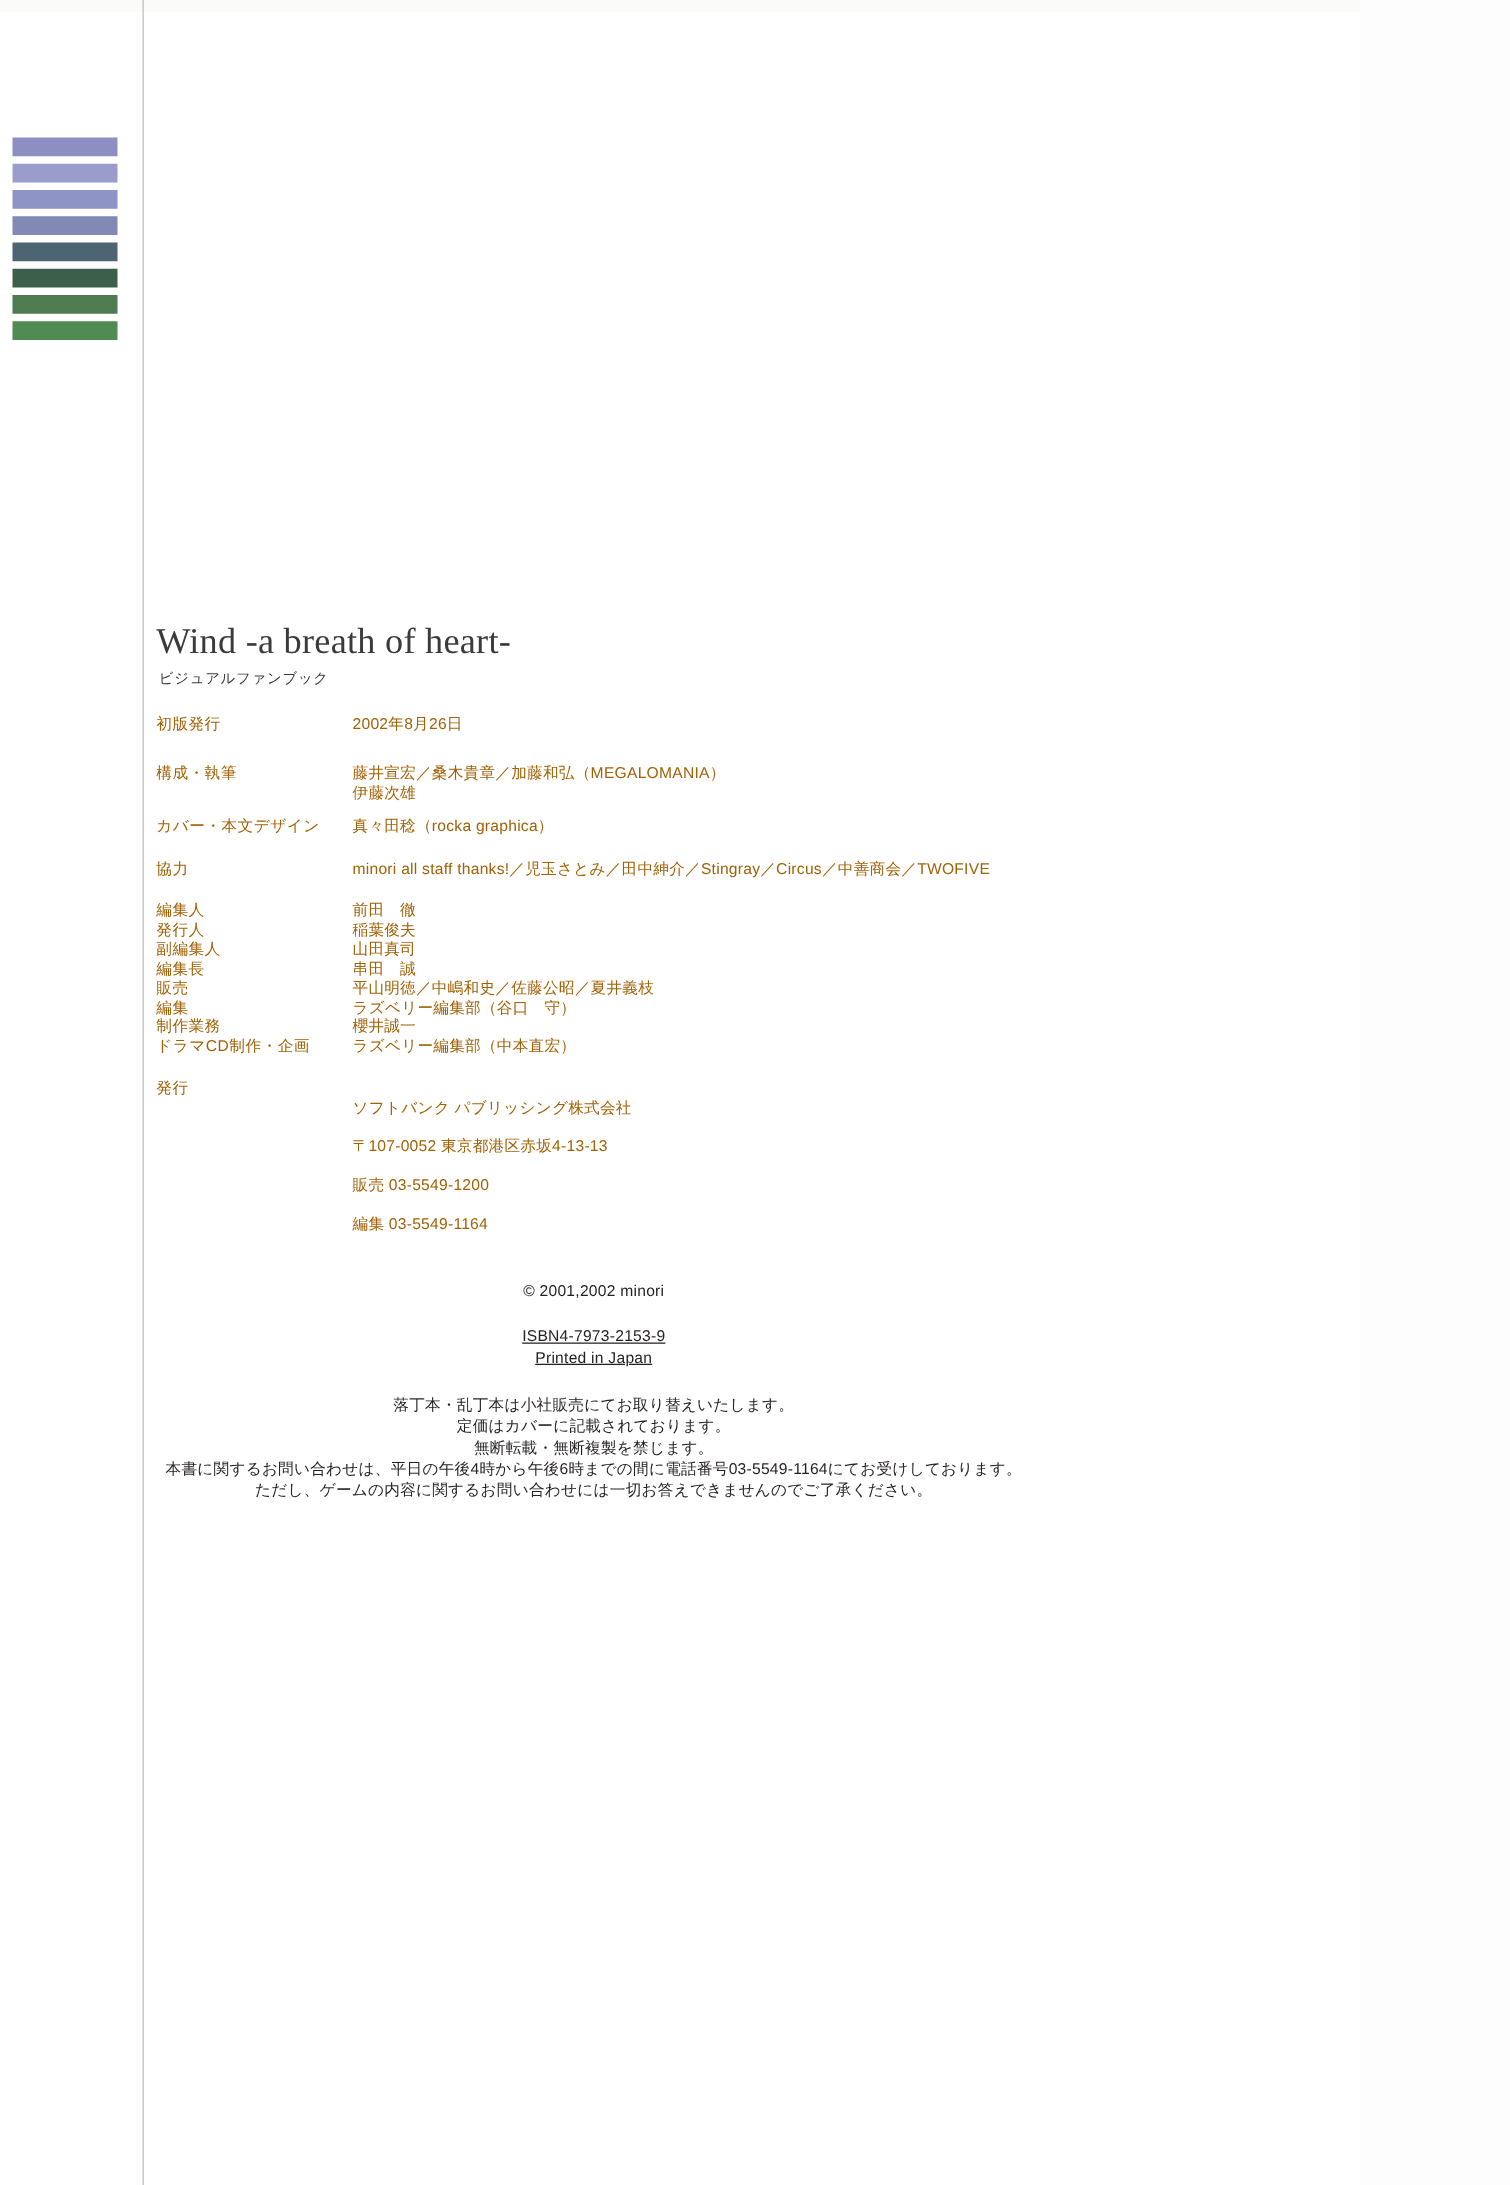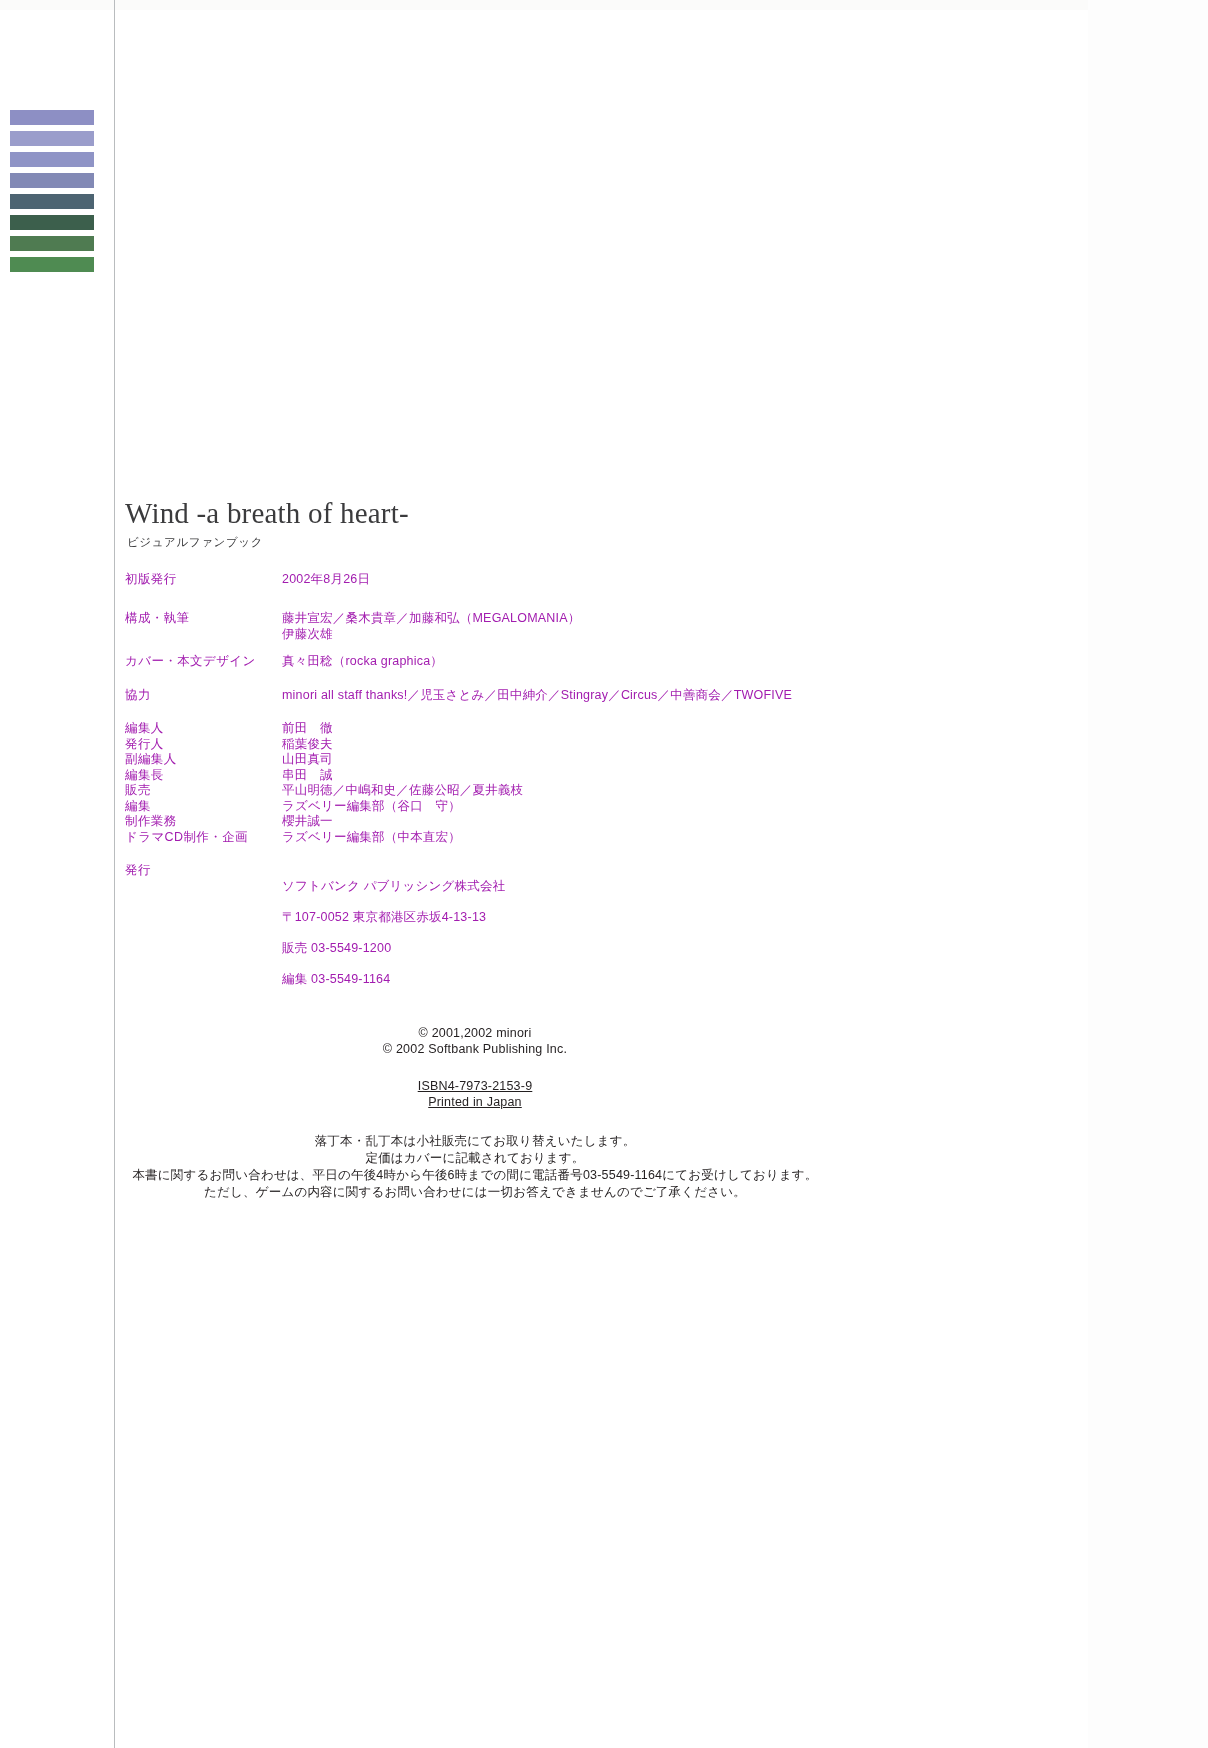--- a/index.html
+++ b/index.html
@@ -83,21 +83,21 @@
     font-size: 11.5px;
     color: #3b3b3d;
     margin: 5px 0 0 2px;
     letter-spacing: 0.6px;
   }
 
   .rows {
     margin-top: 22px;
     font-size: 12.5px;
     line-height: 15.5px;
-    color: #a21caf;
+    color: #a16207;
   }
   .row {
     display: flex;
     align-items: flex-start;
   }
   .row .label {
     width: 157px;
     flex: 0 0 157px;
     letter-spacing: 0.4px;
   }
@@ -226,29 +226,29 @@
           <div class="line">〒107-0052 東京都港区赤坂4-13-13</div>
           <div class="line">販売 03-5549-1200</div>
           <div class="line">編集 03-5549-1164</div>
         </div>
       </div>
 
     </div>
 
     <div class="block legal">
       <div class="line">© 2001,2002 minori</div>
-      <div class="line">© 2002 Softbank Publishing Inc.</div>
     </div>
 
     <div class="block isbn">
       <div class="line">ISBN4-7973-2153-9</div>
       <div class="line">Printed in Japan</div>
     </div>
 
     <div class="block notice">
       <div class="line">落丁本・乱丁本は小社販売にてお取り替えいたします。</div>
       <div class="line">定価はカバーに記載されております。</div>
+      <div class="line">無断転載・無断複製を禁じます。</div>
       <div class="line">本書に関するお問い合わせは、平日の午後4時から午後6時までの間に電話番号03-5549-1164にてお受けしております。</div>
       <div class="line">ただし、ゲームの内容に関するお問い合わせには一切お答えできませんのでご了承ください。</div>
     </div>
 
   </div>
 </div>
 
 </body></html>

